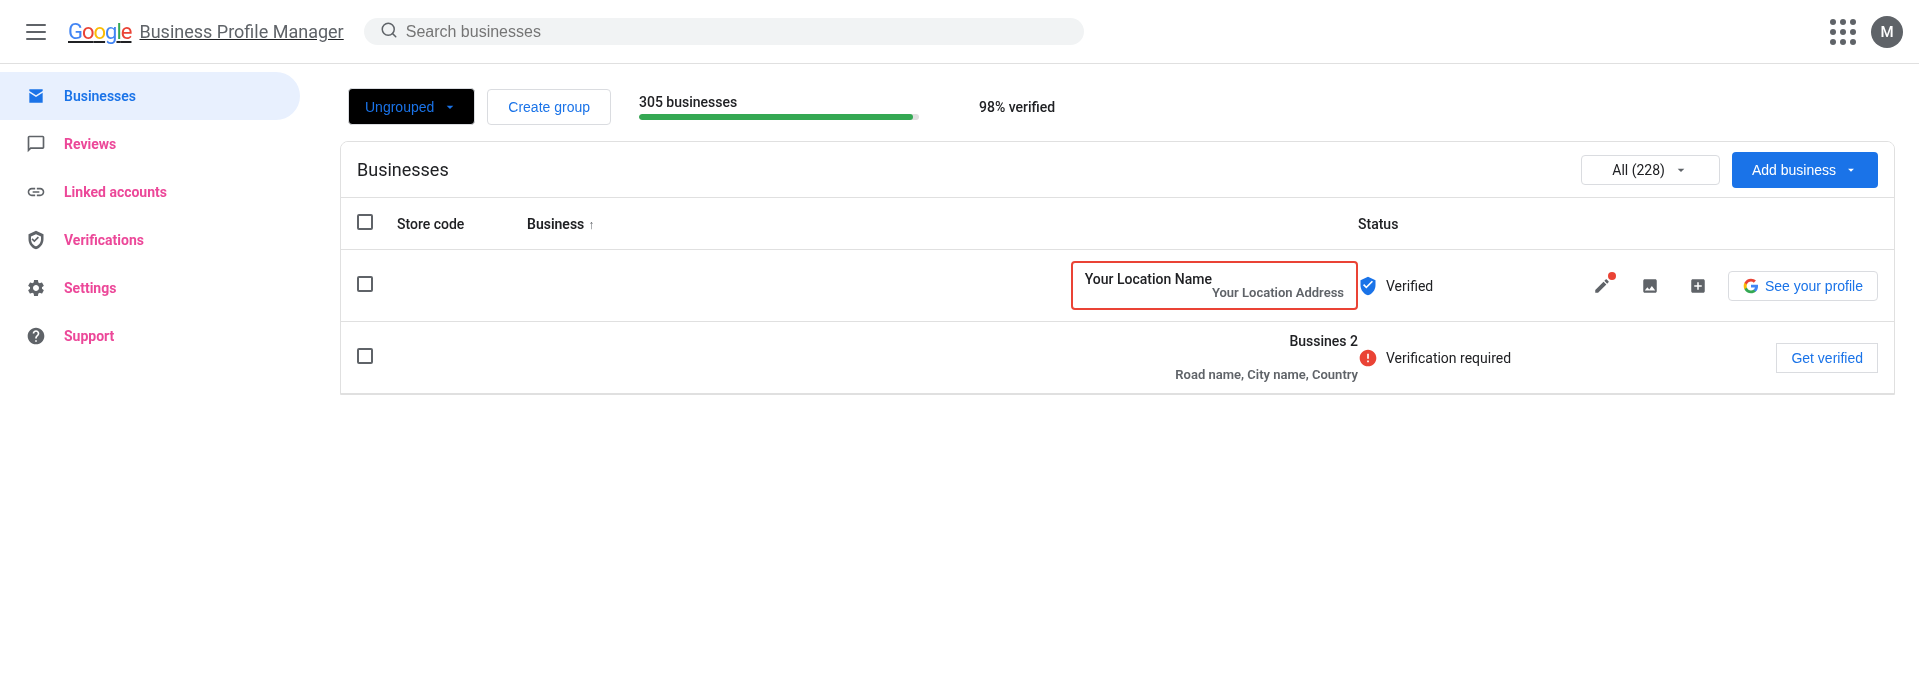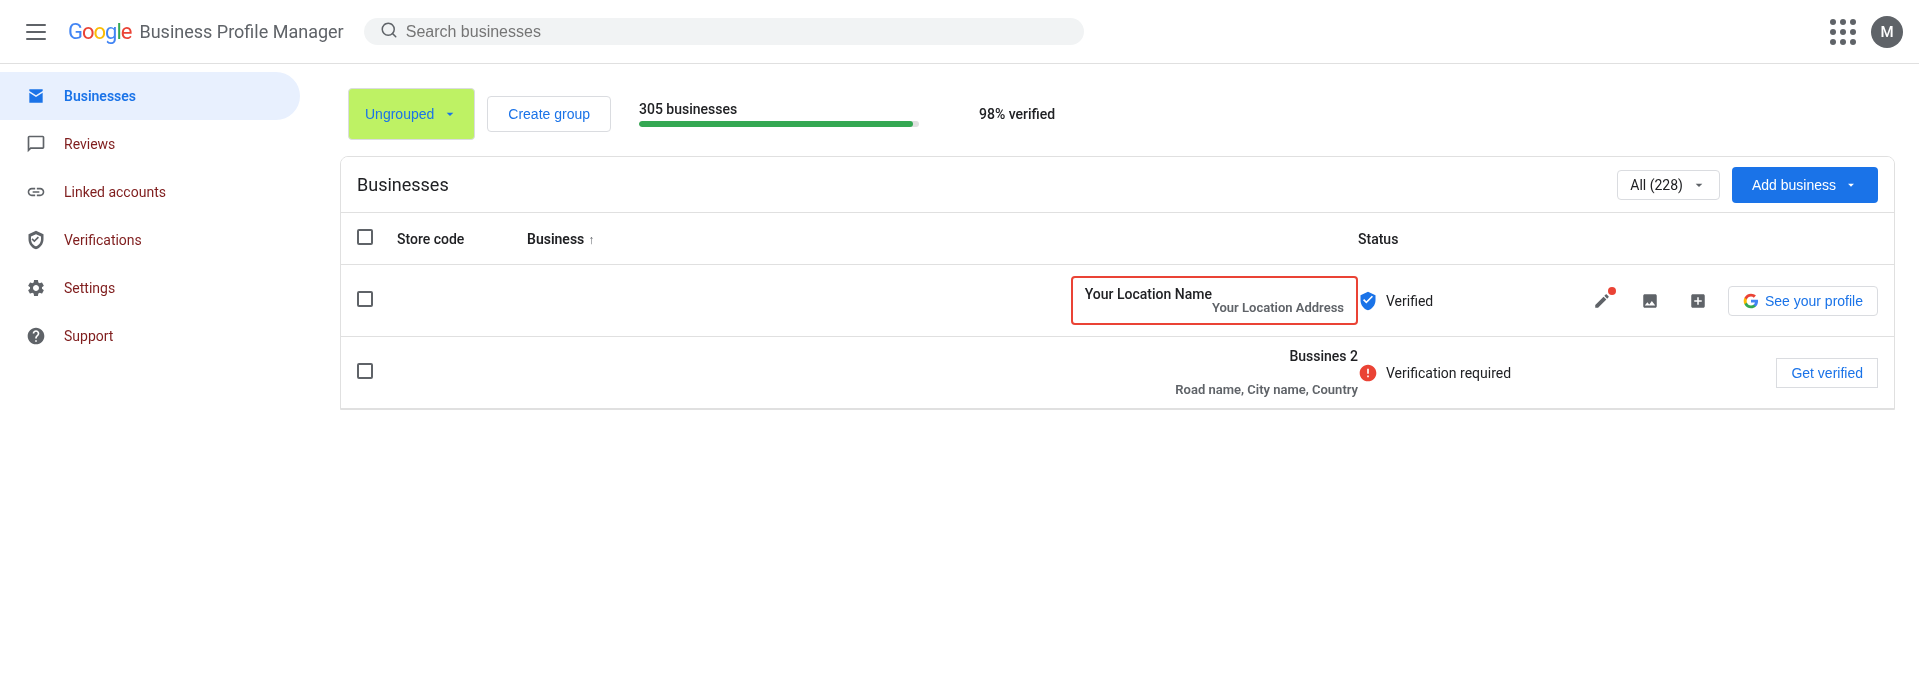--- a/index.html
+++ b/index.html
@@ -7,21 +7,21 @@
 
     
     .header {
       display: flex; align-items: center; height: 64px; padding: 0 16px;
       border-bottom: 1px solid #e0e0e0; background: #fff; flex-shrink: 0;
       gap: 12px; position: relative; z-index: 10;
     }
     .header-menu-icon { width: 40px; height: 40px; display: flex; align-items: center; justify-content: center; cursor: pointer; border-radius: 50%; }
     .hamburger { display: flex; flex-direction: column; gap: 5px; }
     .hamburger span { display: block; width: 20px; height: 2px; background: #5f6368; border-radius: 1px; }
-    .logo { display: flex; align-items: center; gap: 4px; margin-right: 8px; }
+    .logo { display: flex; align-items: center; gap: 4px; margin-right: 8px; text-decoration: underline; }
     .logo-google { font-size: 22px; font-weight: 400; letter-spacing: -1px; }
     .logo-g { color: #4285f4; }
     .logo-o1 { color: #ea4335; }
     .logo-o2 { color: #fbbc05; }
     .logo-g2 { color: #4285f4; }
     .logo-l { color: #34a853; }
     .logo-e { color: #ea4335; }
     .logo-text { font-size: 18px; color: #5f6368; font-weight: 400; margin-left: 4px; }
     .search-bar {
       flex: 1; max-width: 720px; height: 27px; background: #f1f3f4;
@@ -40,32 +40,32 @@
 
     
     .sidebar { width: 316px; flex-shrink: 0; padding-top: 8px; border-right: none; overflow-y: auto; }
     .sidebar-item {
       display: flex; align-items: center; gap: 16px; padding: 0 16px 0 24px;
       height: 48px; border-radius: 0 24px 24px 0; cursor: pointer;
       margin-right: 16px; position: relative;
     }
     .sidebar-item.active { background: #e8f0fe; }
     .sidebar-item.active .sidebar-label { color: #1a73e8; font-weight: 600; }
-    .sidebar-label { font-size: 14px; color: #7f1d1d; }
+    .sidebar-label { font-size: 14px; color: #ec4899; font-weight: bold; }
     .sidebar-icon { width: 24px; height: 24px; display: flex; align-items: center; justify-content: center; flex-shrink: 0; }
 
     
     .main { flex: 1; overflow-y: auto; padding: 0; }
 
     
     .toolbar { display: flex; align-items: center; gap: 12px; padding: 24px 32px 16px; }
     .ungrouped-btn {
       display: flex; align-items: center; gap: 8px; border: 1px solid #dadce0;
       border-radius: 4px; padding: 8px 16px; font-size: 14px; color: #1a73e8;
-      cursor: pointer; background: #bef264; height: 52px;
+      cursor: pointer; background: #000000; height: 37px;
     }
     .create-group-btn {
       border: 1px solid #dadce0; border-radius: 4px; padding: 8px 20px;
       font-size: 14px; color: #1a73e8; cursor: pointer; background: #fff;
       height: 36px; font-weight: 500;
     }
     .stats { margin-left: 16px; display: flex; align-items: center; gap: 60px; }
     .stat-block { display: flex; flex-direction: column; gap: 4px; }
     .stat-label { font-size: 14px; color: #202124; font-weight: 500; }
     .progress-bar { width: 280px; height: 6px; background: #e0e0e0; border-radius: 3px; overflow: hidden; }
@@ -73,21 +73,21 @@
 
     
     .table-container { margin: 0 24px; border: 1px solid #e0e0e0; border-radius: 8px 8px 0 0; overflow: hidden; }
     .table-header-row {
       display: flex; align-items: center; padding: 0 16px; height: 56px;
       border-bottom: 1px solid #e0e0e0; background: #fff;
     }
     .table-title { font-size: 18px; font-weight: 400; color: #202124; flex: 1; }
     .filter-dropdown {
       display: flex; align-items: center; gap: 8px; border: 1px solid #dadce0;
-      border-radius: 4px; padding: 6px 12px; font-size: 14px; cursor: pointer; margin-right: 12px;
+      border-radius: 4px; padding: 6px 30px; font-size: 14px; cursor: pointer; margin-right: 12px;
     }
     .add-business-btn {
       background: #1a73e8; color: #fff; border: none; border-radius: 4px;
       padding: 8px 20px; font-size: 14px; font-weight: 500; cursor: pointer;
       display: flex; align-items: center; gap: 8px; height: 36px;
     }
     .col-header-row {
       display: flex; align-items: center; padding: 0 16px; height: 52px;
       border-bottom: 1px solid #e0e0e0; background: #fff;
     }

